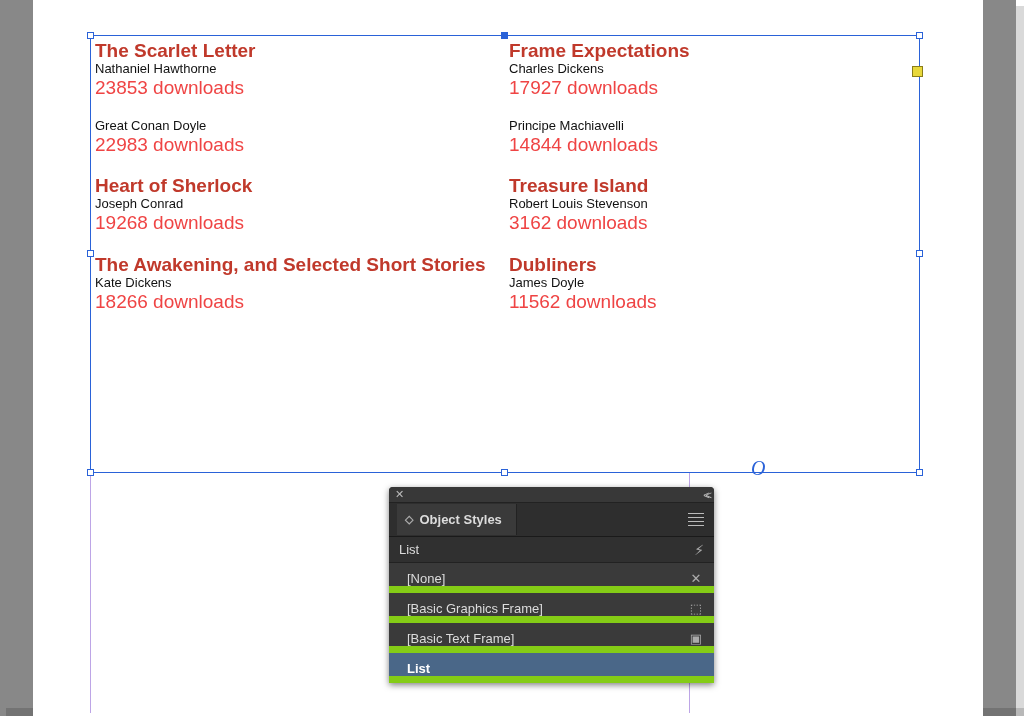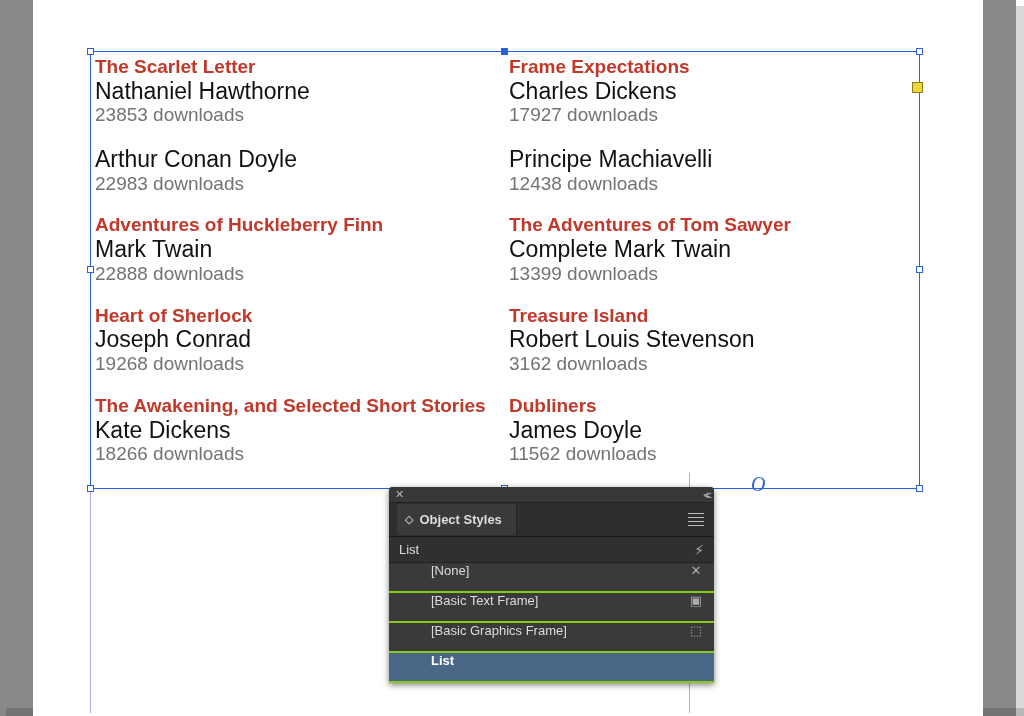--- a/index.html
+++ b/index.html
@@ -31,21 +31,21 @@
     right: 41px;
     top: 0;
     bottom: 0;
     background: #fff;
   }
 
   
   .frame {
     position: absolute;
     left: 57px;
-    top: 51px;
+    top: 35px;
     width: 830px;
     height: 438px;
     border: 1px solid #2a62d8;
     display: flex;
     column-gap: 0;
   }
   .handle {
     position: absolute;
     width: 7px; height: 7px;
     background: #fff;
@@ -96,25 +96,25 @@
   .entry { margin-bottom: 20px; }
   .entry:last-child { margin-bottom: 0; }
   .title {
     color: #c0392b;
     font-weight: 700;
     font-size: 19px;
     line-height: 1.15;
   }
   .author {
     color: #111;
-    font-size: 23px;
+    font-size: 13px;
     line-height: 1.15;
   }
   .downloads {
-    color: #737373;
+    color: #ef4444;
     font-size: 19px;
     line-height: 1.15;
   }
 
   
   .panel {
     position: absolute;
     left: 356px;
     top: 487px;
     width: 325px;
@@ -159,23 +159,23 @@
   .hamburger span{ width:16px;height:1px;background:#bbb;display:block;}
   .panel-filter {
     height:26px; background:#303030;
     display:flex; align-items:center; padding:0 10px;
     justify-content:space-between;
     border-bottom:1px solid #222;
   }
   .bolt { font-size:14px; opacity:0.7;}
   .style-row {
     height:30px;
-    display:flex; align-items:flex-start;
-    padding-left: 42px; padding-right:10px;
-    border-bottom:2px solid #84cc16;
+    display:flex; align-items:flex-end;
+    padding-left: 18px; padding-right:10px;
+    border-bottom:7px solid #84cc16;
     background:#3a3a3a;
     justify-content:space-between;
   }
   .style-row.selected { background:#4a6788; color:#fff; font-weight:600;}
   .row-icon { width:16px; opacity:0.7; font-size:13px; text-align:center;}
   .row-label { flex:1; }
 </style>
 </head>
 <body>
 
@@ -200,53 +200,43 @@
     <div class="handle h-br"></div>
     <div class="registration"></div>
 
     <div class="col" id="col-left">
         <div class="entry">
           <div class="title">The Scarlet Letter</div>
           <div class="author">Nathaniel Hawthorne</div>
           <div class="downloads">23853 downloads</div>
         </div>
         <div class="entry">
-          <div class="author">Arthur Conan Doyle</div>
+          <div class="author">Great Conan Doyle</div>
           <div class="downloads">22983 downloads</div>
-        </div>
-        <div class="entry">
-          <div class="title">Adventures of Huckleberry Finn</div>
-          <div class="author">Mark Twain</div>
-          <div class="downloads">22888 downloads</div>
         </div>
         <div class="entry">
           <div class="title">Heart of Sherlock</div>
           <div class="author">Joseph Conrad</div>
           <div class="downloads">19268 downloads</div>
         </div>
         <div class="entry">
           <div class="title">The Awakening, and Selected Short Stories</div>
           <div class="author">Kate Dickens</div>
           <div class="downloads">18266 downloads</div>
         </div>
       </div>
     <div class="col" id="col-right">
         <div class="entry">
           <div class="title">Frame Expectations</div>
           <div class="author">Charles Dickens</div>
           <div class="downloads">17927 downloads</div>
         </div>
         <div class="entry">
           <div class="author">Principe Machiavelli</div>
-          <div class="downloads">12438 downloads</div>
-        </div>
-        <div class="entry">
-          <div class="title">The Adventures of Tom Sawyer</div>
-          <div class="author">Complete Mark Twain</div>
-          <div class="downloads">13399 downloads</div>
+          <div class="downloads">14844 downloads</div>
         </div>
         <div class="entry">
           <div class="title">Treasure Island</div>
           <div class="author">Robert Louis Stevenson</div>
           <div class="downloads">3162 downloads</div>
         </div>
         <div class="entry">
           <div class="title">Dubliners</div>
           <div class="author">James Doyle</div>
           <div class="downloads">11562 downloads</div>
@@ -276,26 +266,26 @@
     <div class="panel-filter">
       <span>List</span>
       <span class="bolt">⚡︎</span>
     </div>
     <div id="style-rows">
         <div class="style-row">
           <span class="row-label">[None]</span>
           <span class="row-icon">✕</span>
         </div>
         <div class="style-row">
+          <span class="row-label">[Basic Graphics Frame]</span>
+          <span class="row-icon">⬚</span>
+        </div>
+        <div class="style-row">
           <span class="row-label">[Basic Text Frame]</span>
           <span class="row-icon">▣</span>
-        </div>
-        <div class="style-row">
-          <span class="row-label">[Basic Graphics Frame]</span>
-          <span class="row-icon">⬚</span>
         </div>
         <div class="style-row selected">
           <span class="row-label">List</span>
           <span class="row-icon"></span>
         </div>
       </div>
   </div>
 
 </div>
 

